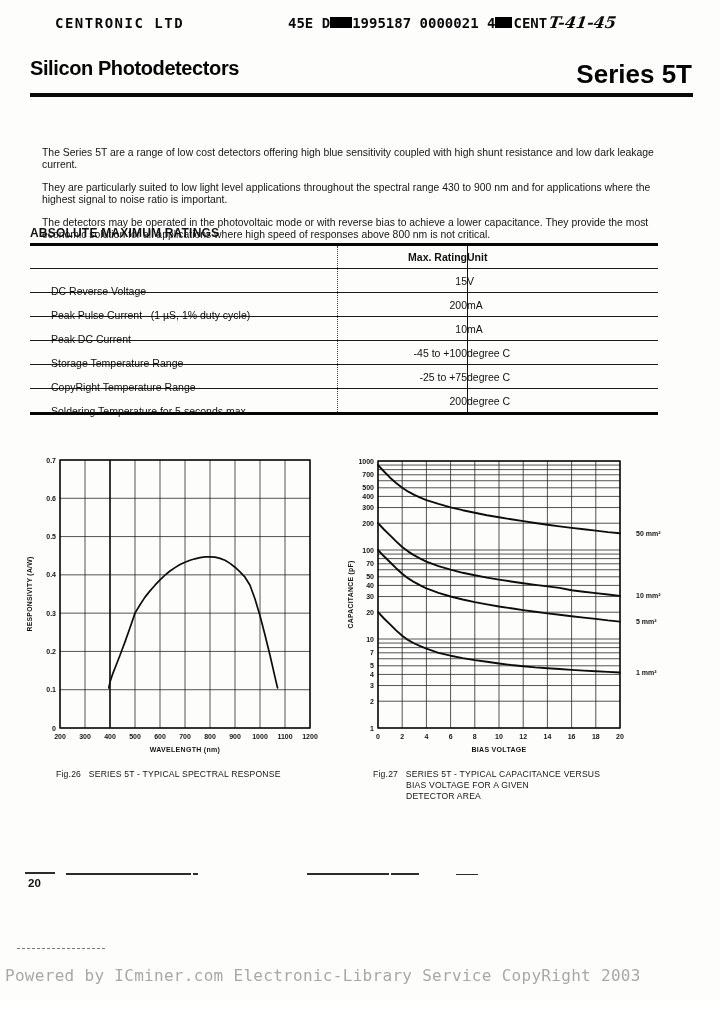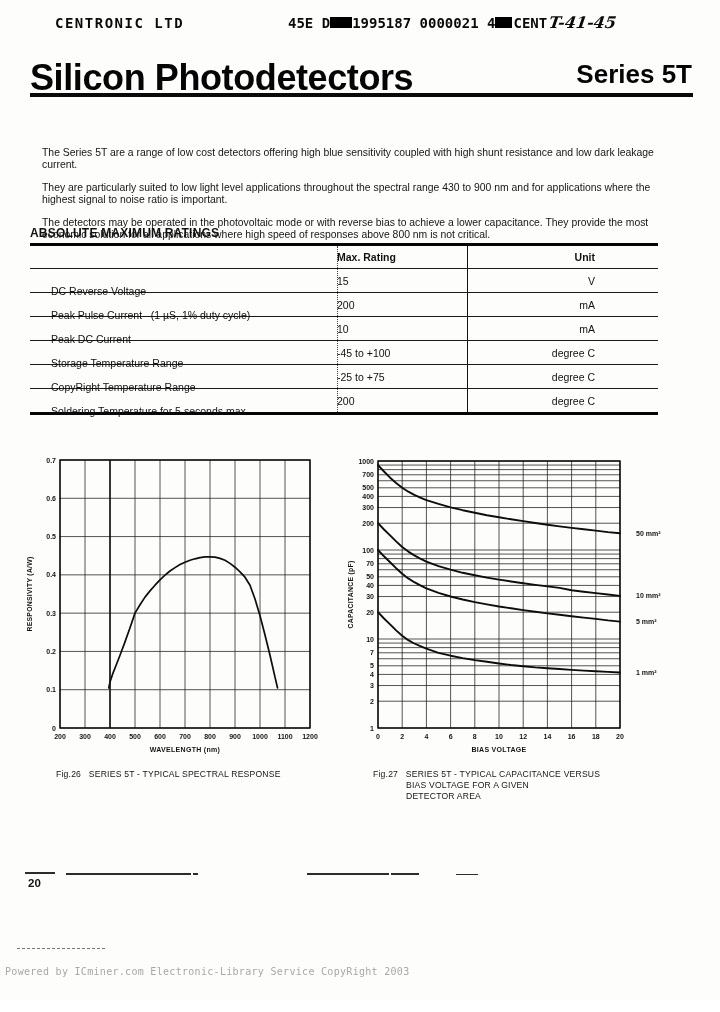--- a/index.html
+++ b/index.html
@@ -13,59 +13,59 @@
   .code-line{left:288px;top:13px;display:inline-flex;align-items:center;gap:0;
              font-family:"DejaVu Sans Mono",monospace;font-weight:bold;font-size:14px;color:#0a0a0a;}
   .bar{display:inline-block;background:#000;}
   .bar1{width:22px;height:11px;}
   .bar2{width:17px;height:11px;}
   .grp{display:inline-flex;align-items:center;gap:1px;}
   .handwritten{font-family:"DejaVu Serif",serif;font-style:italic;font-size:16px;
                transform:skewX(-8deg);margin-left:2px;font-weight:bold;}
 
   
-  .doc-title{left:30px;top:57px;font-size:36px;font-weight:bold;letter-spacing:-0.4px;color:#050505;}
+  .doc-title{left:30px;top:57px;font-size:20px;font-weight:bold;letter-spacing:-0.4px;color:#050505;}
   .doc-series{right:28px;top:59px;font-size:26px;font-weight:bold;color:#050505;}
   .title-rule{left:30px;top:93px;width:663px;height:4px;background:#0a0a0a;}
 
   .section-heading{left:30px;top:113px;font-size:13.5px;font-weight:bold;color:#0a0a0a;}
   .body-text{left:30px;top:135px;width:638px;font-size:10.4px;line-height:11.6px;color:#151515;}
   .body-text p{margin:12px;}
 
   .ratings-heading{left:30px;top:226px;font-size:12px;font-weight:bold;letter-spacing:0.2px;}
 
   
   .rtable{left:30px;top:243px;width:628px;border-top:3px solid #050505;border-bottom:3px solid #050505;}
   .trow{display:flex;align-items:center;height:23px;border-bottom:1px solid #1a1a1a;font-size:10.5px;}
   .trow.thead{height:22px;font-weight:bold;}
   .trow:last-child{border-bottom:none;}
   .tcell{box-sizing:border-box;}
   .c1{width:307px;padding-left:21px;margin-top:20px;}
-  .c2{width:130px;text-align:left;}
-  .c3{flex:1;text-align:right;padding-right:63px;}
+  .c2{width:130px;text-align:right;}
+  .c3{flex:1;text-align:left;padding-right:63px;}
   .vdiv{position:absolute;top:0;bottom:0;width:0;}
   .vd1{left:307px;border-left:1px dotted #444;}
   .vd2{left:437px;border-left:1px solid #141414;}
 
   
   .chart-svg{position:absolute;overflow:visible;}
   #chartA{left:23px;top:447px;}
   #chartB{left:345px;top:447px;}
   svg text{font-family:"Liberation Sans",sans-serif;font-weight:bold;fill:#141414;}
 
   .caption{font-size:8.6px;color:#151515;letter-spacing:0.2px;}
   .cap26{left:56px;top:769px;}
   .cap27{left:373px;top:769px;line-height:11px;}
   .cap27 .cont{margin-left:33px;}
 
   
   .frag{background:#2c2c2c;height:1.5px;}
   .dashfrag{border-top:1px dashed #777;height:0;}
   .page-number{left:28px;top:877px;font-size:11.5px;font-weight:bold;}
-  .footer{left:5px;top:966px;font-family:"DejaVu Sans Mono",monospace;font-size:10px;
+  .footer{left:5px;top:966px;font-family:"DejaVu Sans Mono",monospace;font-size:16px;
           color:#a8a8a8;letter-spacing:0.3px;}
 </style>
 </head>
 <body>
 
 <div class="page">
 
   <div class="abs company">CENTRONIC LTD</div>
   <div class="abs code-line">
     <span>45E D</span>

